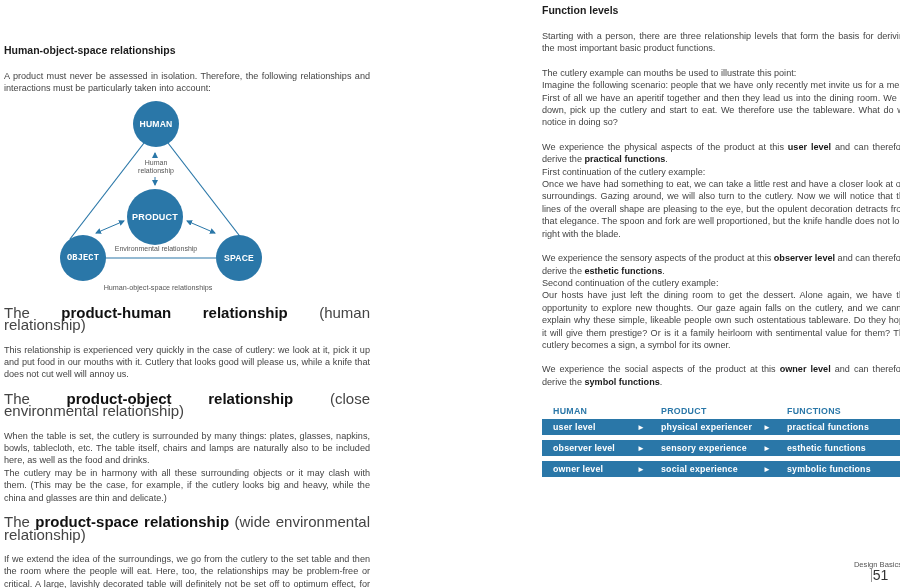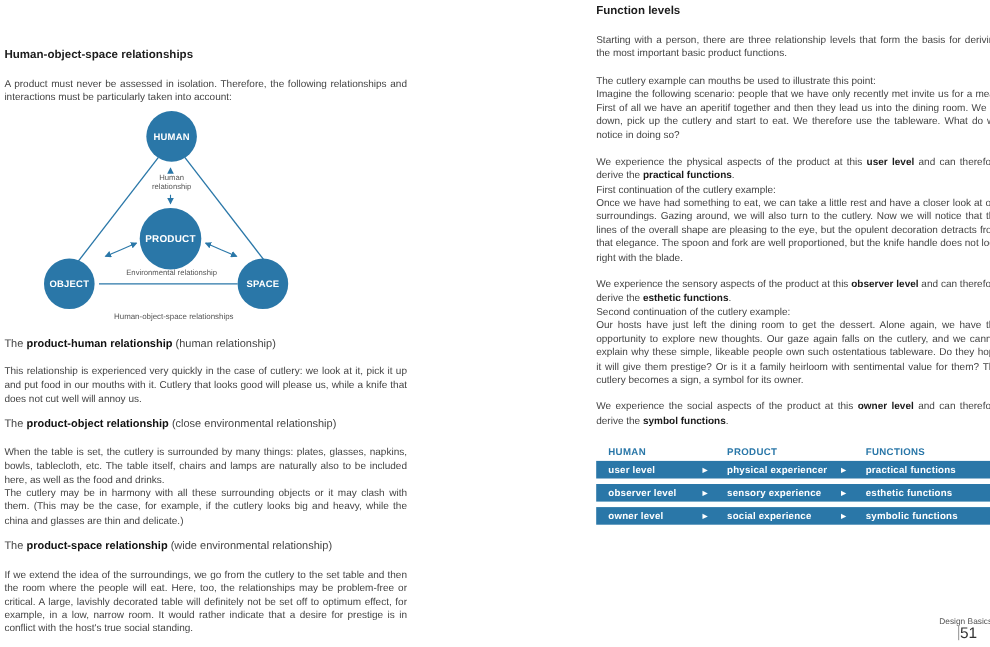--- a/index.html
+++ b/index.html
@@ -9,30 +9,30 @@
   .page-left { left: 0; width: 450px; margin-top: 40px; }
   .page-right { left: 470px; width: 450px; }
   .content { position: absolute; }
   .page-left .content { left: 4px; top: 4px; width: 366px; }
   .page-right .content { left: 72px; top: 4px; width: 367px; }
   h1 { font-size: 10.5px; font-weight: bold; color: #1c1c1c; margin-bottom: 14px; }
   p { font-size: 9.1px; line-height: 12.4px; text-align: justify; color: #444; }
   p + p.gap { margin-top: 12px; }
   .gap { margin-top: 12px; }
   b { color: #1a1a1a; }
-  .subhead { font-size: 10px; color: #444; }
+  .subhead { font-size: 15px; color: #444; }
   .subhead b { font-weight: bold; color: #111; }
 
   
   .diagram { position: relative; width: 240px; height: 200px; margin-left: 36px; margin-top: 2px; }
   .diagram svg { position: absolute; left: 0; top: 0; }
   .node { position: absolute; border-radius: 50%; background: #2a77a8; color: #fff; font-weight: bold; font-size: 8.6px; display: flex; align-items: center; justify-content: center; letter-spacing: 0.2px; }
   .node-human { left: 93px; top: 4px; width: 46px; height: 46px; }
   .node-product { left: 87px; top: 92px; width: 56px; height: 56px; font-size: 9px; }
-  .node-object { left: 0; top: 138px; width: 46px; height: 46px; }
+  .node-object { left: 20px; top: 138px; width: 46px; height: 46px; font-family: Liberation Mono, monospace; }
   .node-space { left: 176px; top: 138px; width: 46px; height: 46px; }
   .dlabel { position: absolute; font-size: 7px; color: #555; text-align: center; line-height: 8px; }
   .dl-human { left: 88px; top: 62px; width: 56px; }
   .dl-env { left: 60px; top: 148px; width: 112px; }
   .dl-caption { left: 48px; top: 187px; width: 140px; font-size: 7.2px; }
 
   
   .summary { margin-top: 18px; }
   .sum-head { display: flex; font-size: 8.8px; font-weight: bold; color: #2a77a8; padding-left: 11px; margin-bottom: 3px; letter-spacing: 0.3px; }
   .sum-head .c1 { width: 108px; }

